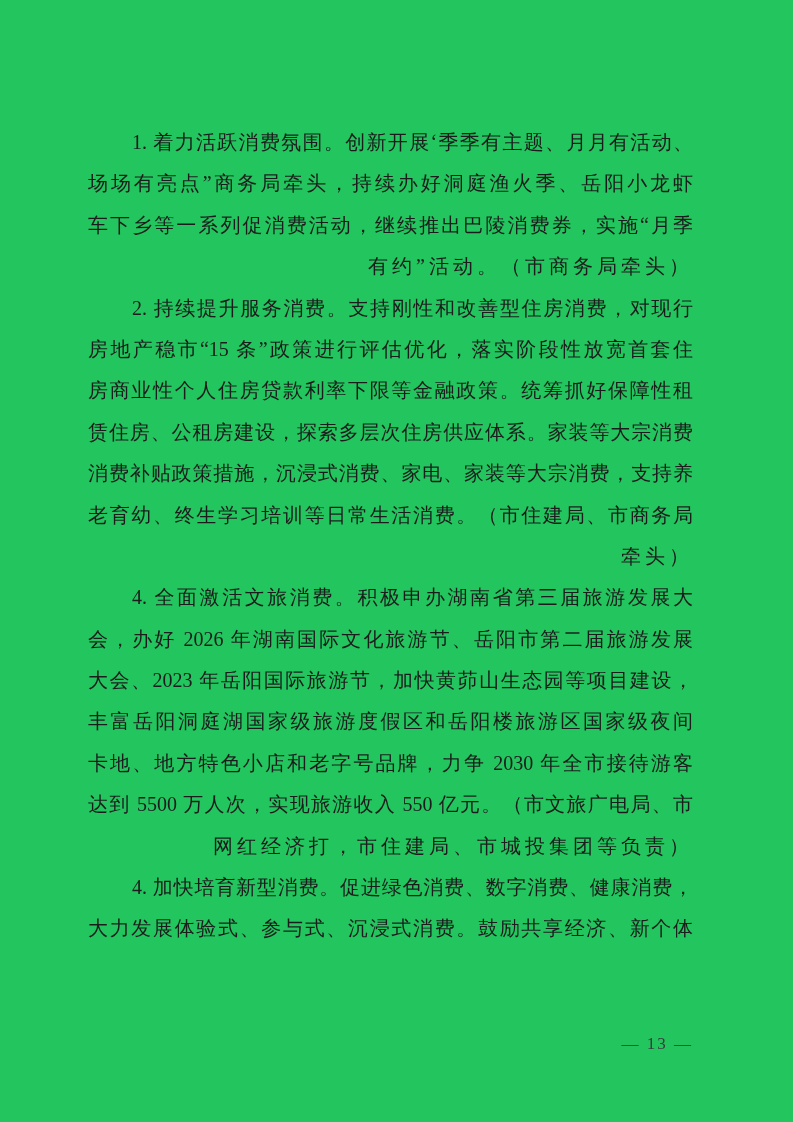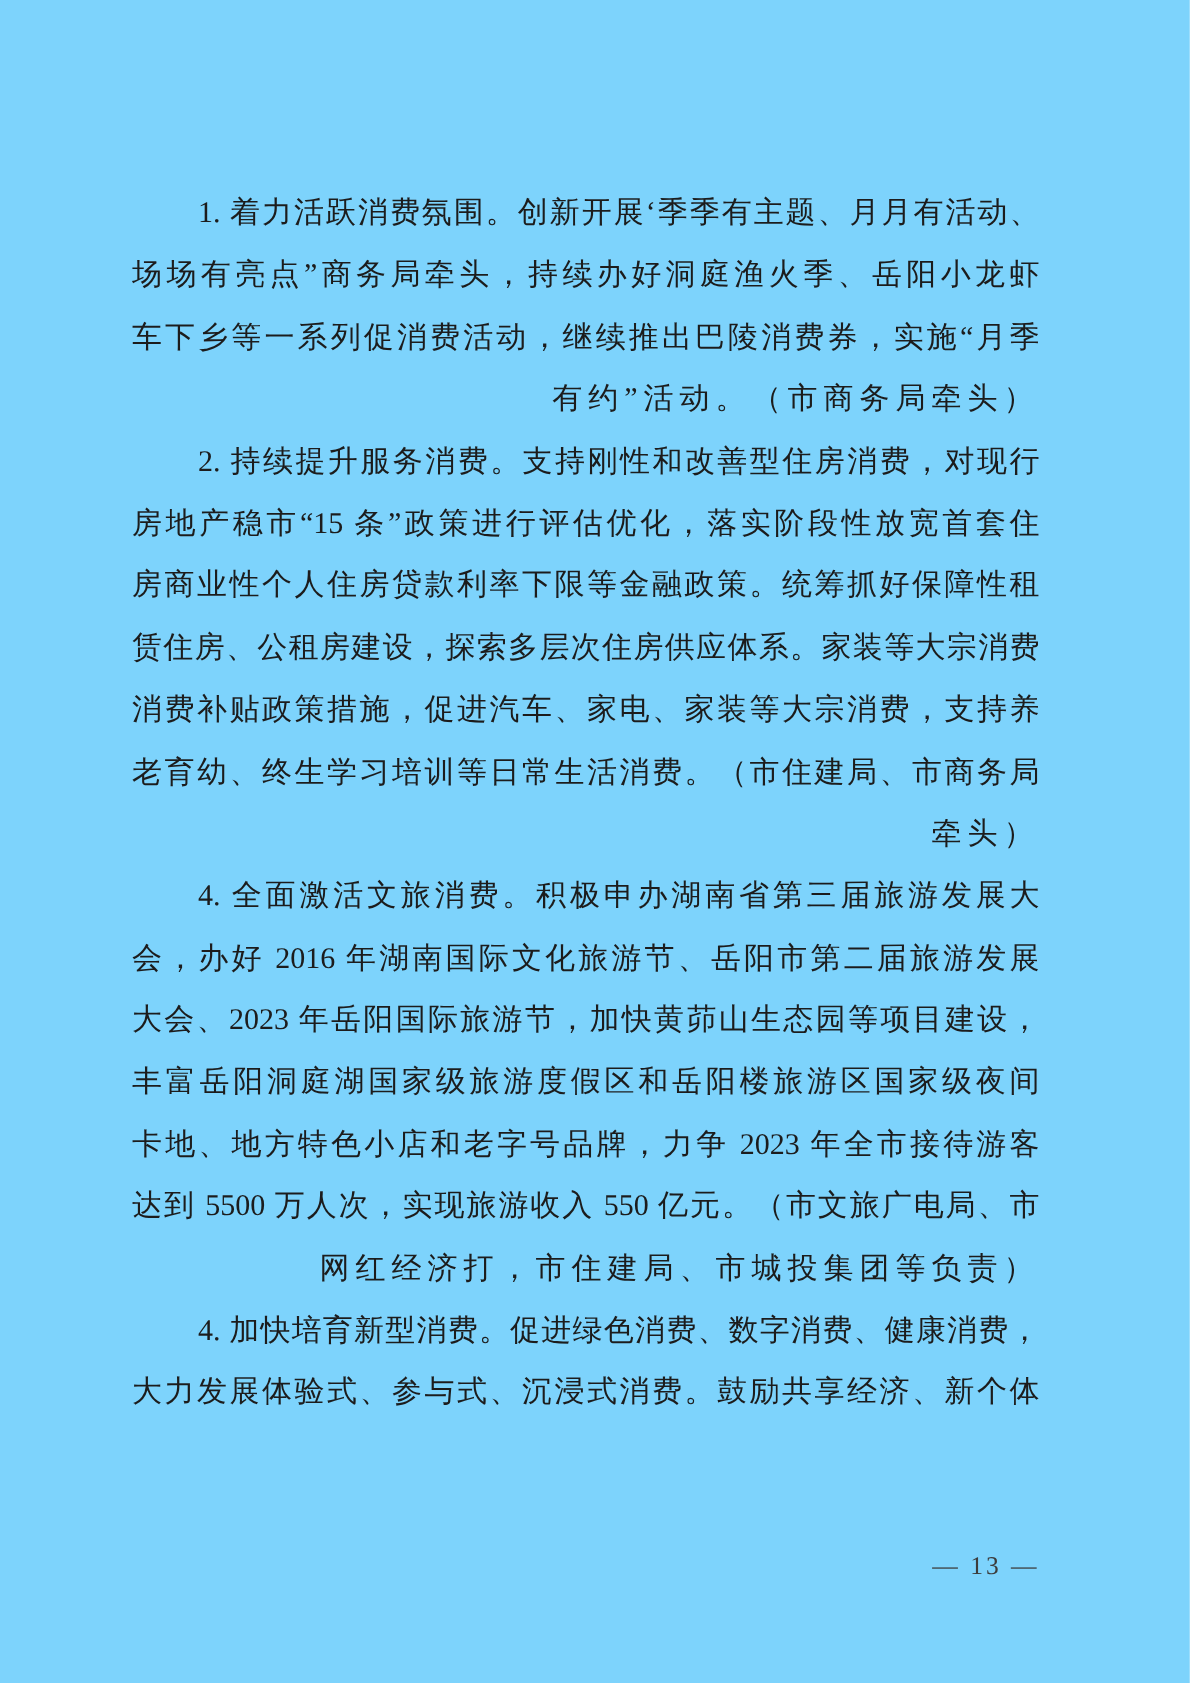--- a/index.html
+++ b/index.html
@@ -1,20 +1,20 @@
 <!DOCTYPE html>
 <html><head>
 <meta charset="utf-8">
 <style>
   html, body { margin: 0; padding: 0; }
   .page {
     position: relative;
     width: 793px;
     height: 1122px;
-    background: #7dd3fc;
+    background: #22c55e;
     overflow: hidden;
     font-family: "Liberation Serif", "DejaVu Serif", serif;
   }
   .text-block {
     position: absolute;
     left: 88px;
     top: 122px;
     width: 605px;
   }
   .line {
@@ -49,27 +49,27 @@
 <div class="page">
   <div class="text-block">
       <div class="line first">1. 着力活跃消费氛围。创新开展‘季季有主题、月月有活动、</div>
       <div class="line">场场有亮点”商务局牵头，持续办好洞庭渔火季、岳阳小龙虾</div>
       <div class="line">车下乡等一系列促消费活动，继续推出巴陵消费券，实施“月季</div>
       <div class="line end">有约”活动。（市商务局牵头）</div>
       <div class="line first">2. 持续提升服务消费。支持刚性和改善型住房消费，对现行</div>
       <div class="line">房地产稳市“15 条”政策进行评估优化，落实阶段性放宽首套住</div>
       <div class="line">房商业性个人住房贷款利率下限等金融政策。统筹抓好保障性租</div>
       <div class="line">赁住房、公租房建设，探索多层次住房供应体系。家装等大宗消费</div>
-      <div class="line">消费补贴政策措施，促进汽车、家电、家装等大宗消费，支持养</div>
+      <div class="line">消费补贴政策措施，沉浸式消费、家电、家装等大宗消费，支持养</div>
       <div class="line">老育幼、终生学习培训等日常生活消费。（市住建局、市商务局</div>
       <div class="line end">牵头）</div>
       <div class="line first">4. 全面激活文旅消费。积极申办湖南省第三届旅游发展大</div>
-      <div class="line">会，办好 2016 年湖南国际文化旅游节、岳阳市第二届旅游发展</div>
+      <div class="line">会，办好 2026 年湖南国际文化旅游节、岳阳市第二届旅游发展</div>
       <div class="line">大会、2023 年岳阳国际旅游节，加快黄茆山生态园等项目建设，</div>
       <div class="line">丰富岳阳洞庭湖国家级旅游度假区和岳阳楼旅游区国家级夜间</div>
-      <div class="line">卡地、地方特色小店和老字号品牌，力争 2023 年全市接待游客</div>
+      <div class="line">卡地、地方特色小店和老字号品牌，力争 2030 年全市接待游客</div>
       <div class="line">达到 5500 万人次，实现旅游收入 550 亿元。（市文旅广电局、市</div>
       <div class="line end">网红经济打，市住建局、市城投集团等负责）</div>
       <div class="line first">4. 加快培育新型消费。促进绿色消费、数字消费、健康消费，</div>
       <div class="line">大力发展体验式、参与式、沉浸式消费。鼓励共享经济、新个体</div>
     </div>
   <div class="page-number">— 13 —</div>
 </div>
 
 </body></html>

